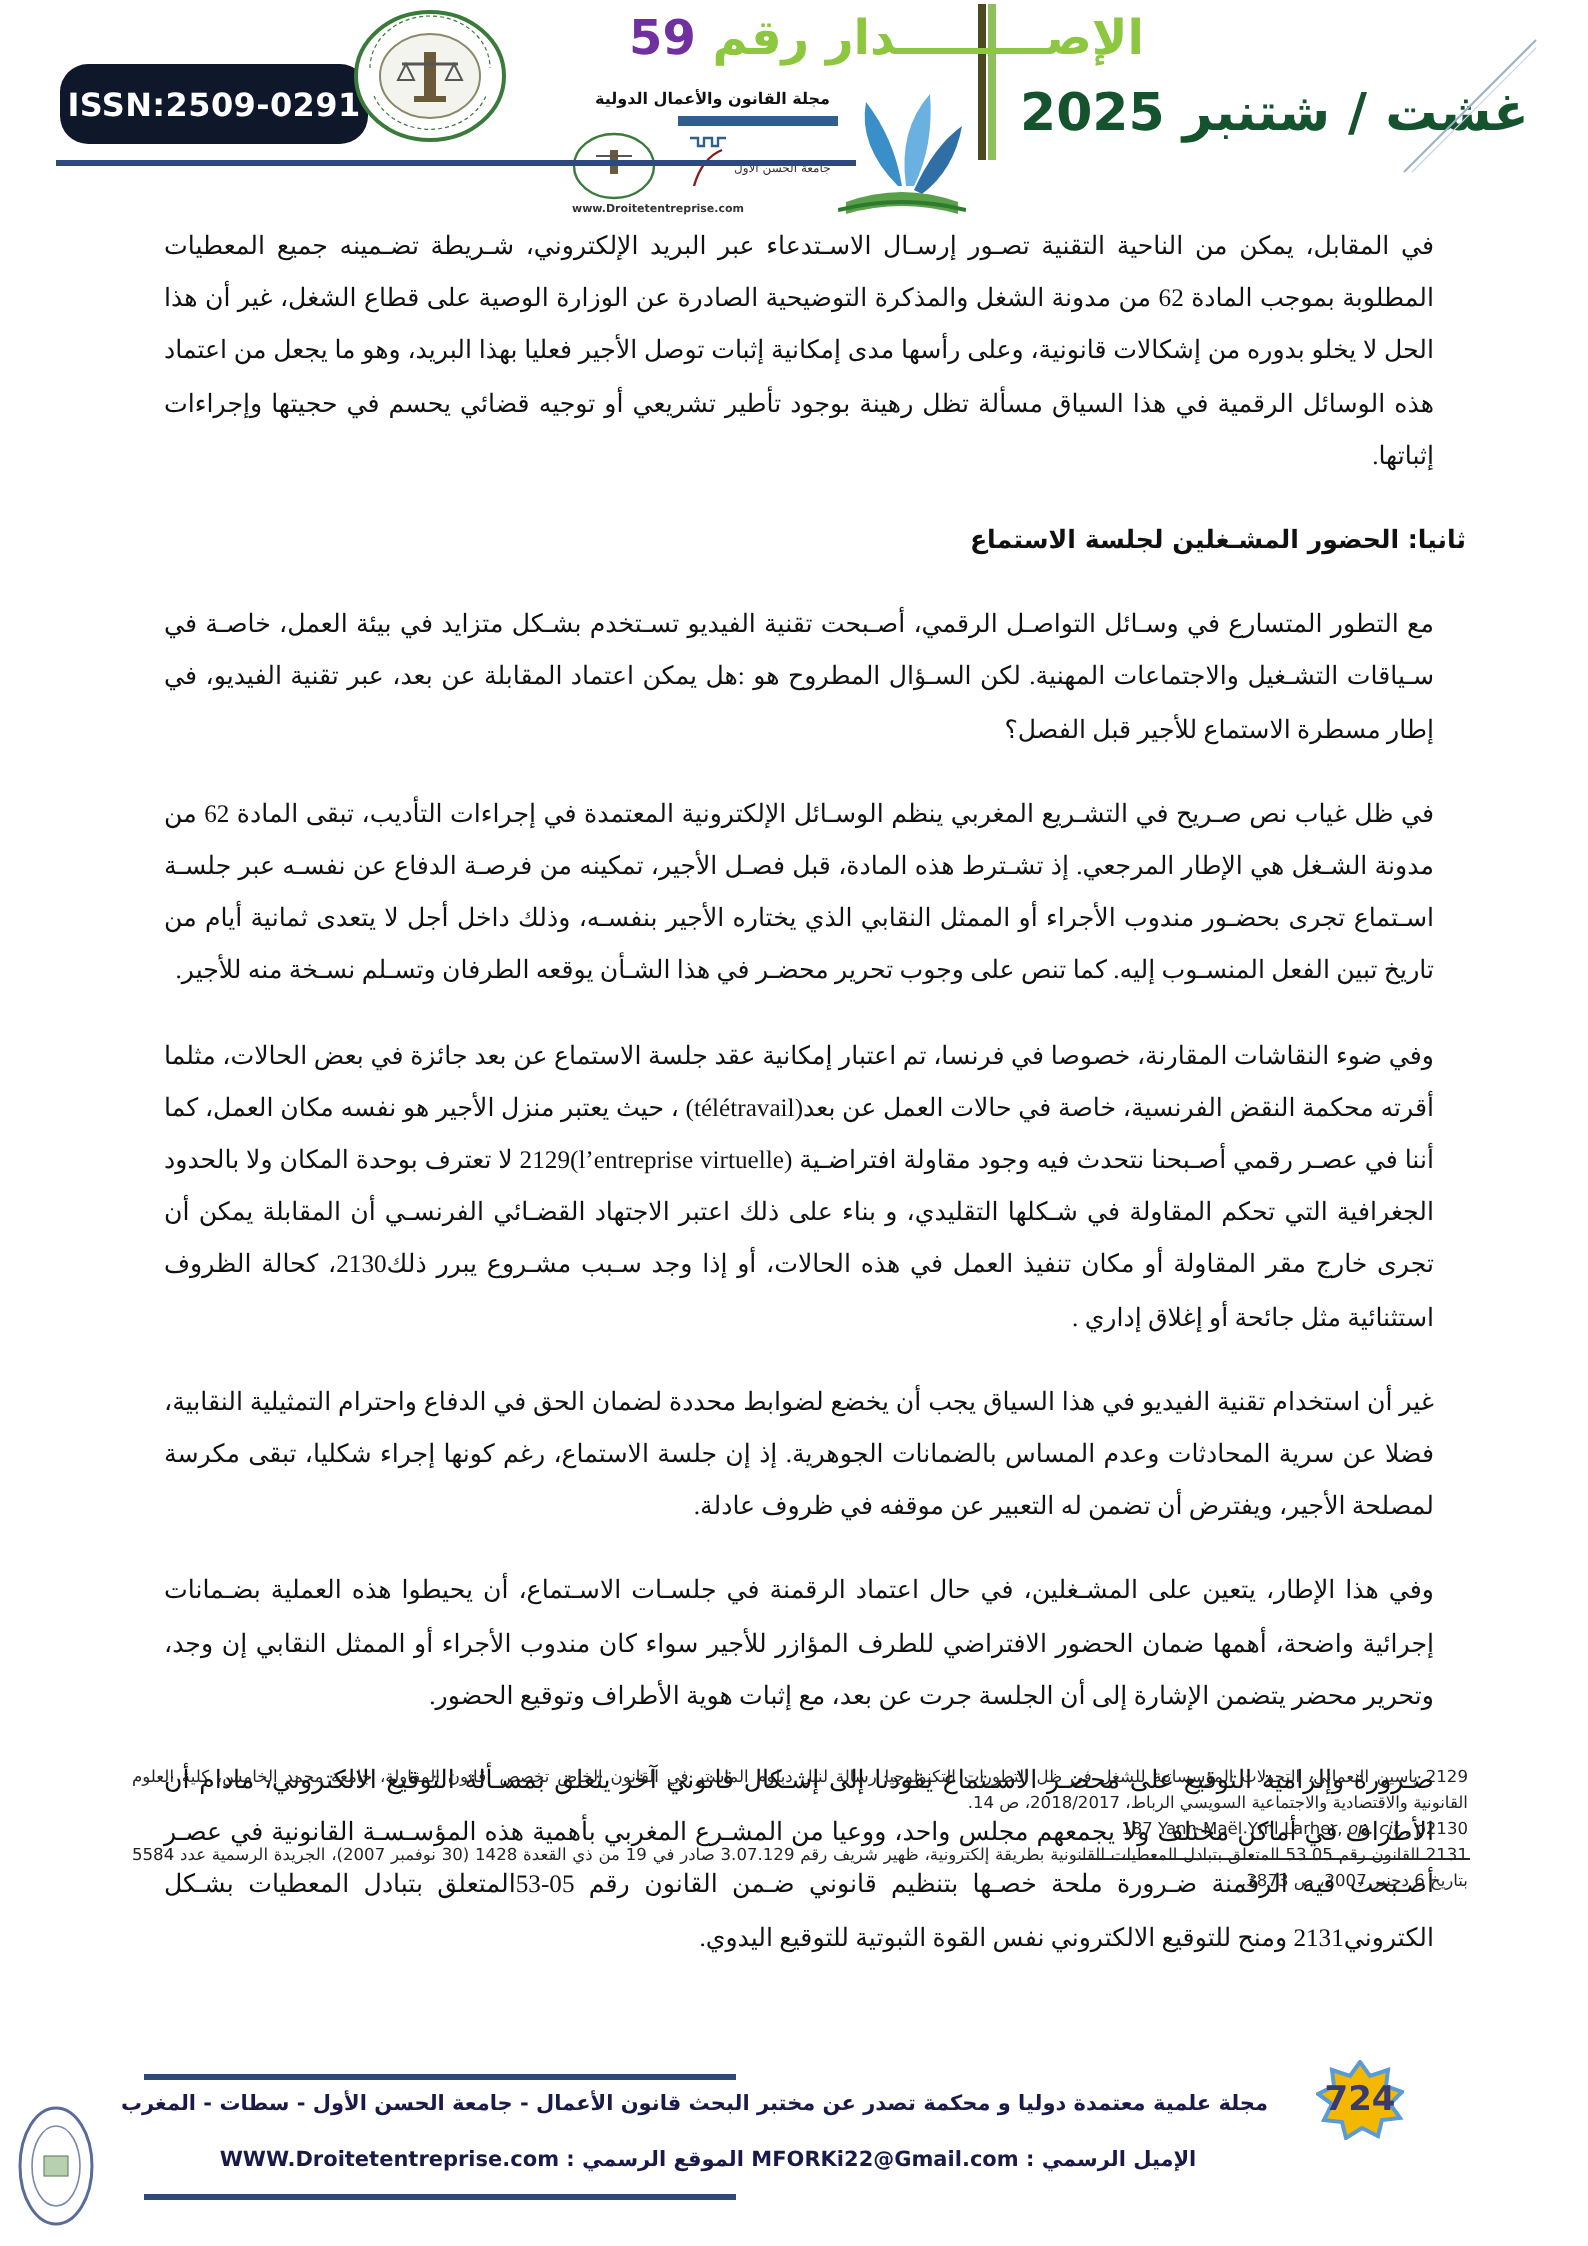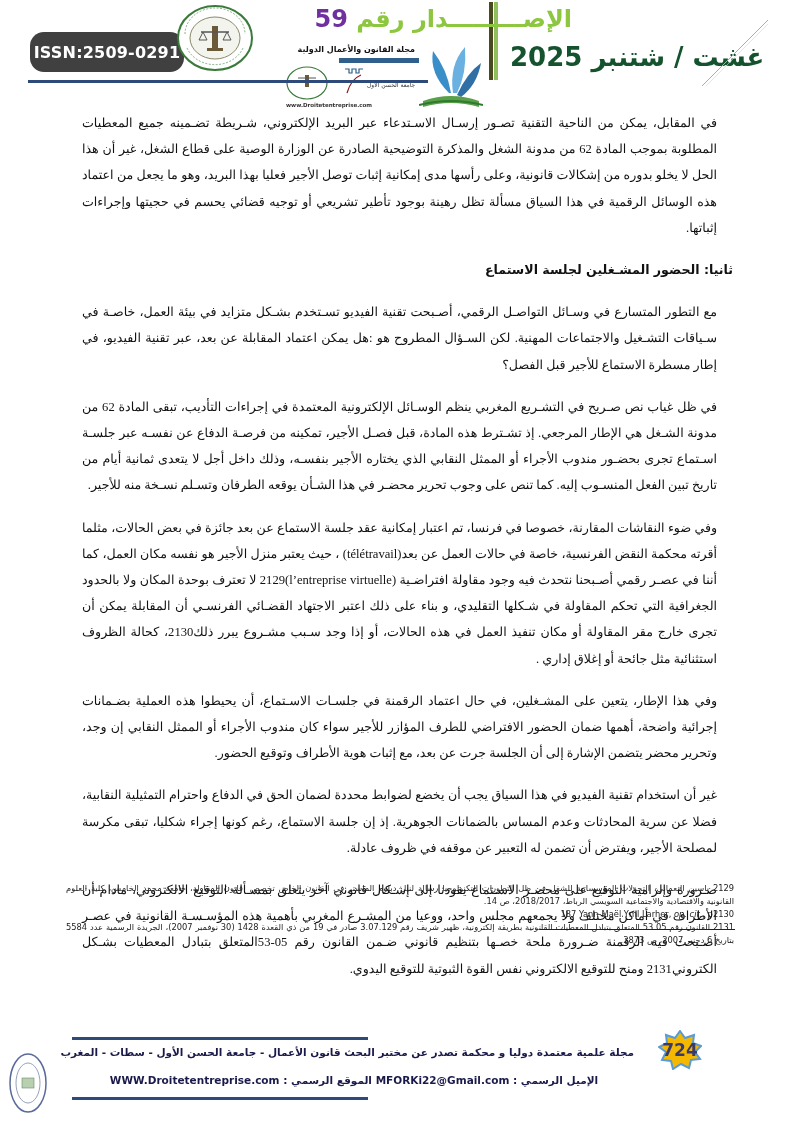--- a/index.html
+++ b/index.html
@@ -2,21 +2,21 @@
 <html><head>
   <meta charset="utf-8">
   <style>
     html, body { margin: 0; padding: 0; background: #ffffff; }
     body { width: 794px; height: 1123px; position: relative; overflow: hidden;
            font-family: "DejaVu Sans", sans-serif; color: #111; }
 
     
     .header { position: absolute; left: 0; top: 0; width: 794px; height: 82px; }
     .issn { position: absolute; left: 30px; top: 32px; width: 154px; height: 40px;
-            background: #404040; border-radius: 14px; color: #fff;
+            background: #0f172a; border-radius: 14px; color: #fff;
             font-family: "DejaVu Sans", sans-serif; font-size: 16px; font-weight: bold;
             display: flex; align-items: center; justify-content: center; letter-spacing: 0.2px; }
     .lab-logo { position: absolute; left: 175px; top: 4px; width: 80px; height: 68px; }
     .journal-logo { position: absolute; left: 283px; top: 4px; width: 200px; height: 72px; margin-top: 39px; }
     .journal-logo .jl-title { position: absolute; right: 68px; top: 2px; font-size: 8px;
             color: #111; white-space: nowrap; direction: rtl; font-weight: bold; }
     .journal-logo .jl-bar { position: absolute; left: 56px; top: 15px; width: 80px; height: 5px;
             background: #2f5f8a; }
     .journal-logo .jl-univ { position: absolute; left: 84px; top: 38px; font-size: 6px;
             color: #333; direction: rtl; white-space: nowrap; }
@@ -126,22 +126,22 @@
 
   <div class="header-rule"></div>
 </div>
 
 <div class="content">
   <p>في المقابل، يمكن من الناحية التقنية تصـور إرسـال الاسـتدعاء عبر البريد الإلكتروني، شـريطة تضـمينه جميع المعطيات المطلوبة بموجب المادة 62 من مدونة الشغل والمذكرة التوضيحية الصادرة عن الوزارة الوصية على قطاع الشغل، غير أن هذا الحل لا يخلو بدوره من إشكالات قانونية، وعلى رأسها مدى إمكانية إثبات توصل الأجير فعليا بهذا البريد، وهو ما يجعل من اعتماد هذه الوسائل الرقمية في هذا السياق مسألة تظل رهينة بوجود تأطير تشريعي أو توجيه قضائي يحسم في حجيتها وإجراءات إثباتها.</p>
   <h3>ثانيا: الحضور المشـغلين لجلسة الاستماع</h3>
   <p>مع التطور المتسارع في وسـائل التواصـل الرقمي، أصـبحت تقنية الفيديو تسـتخدم بشـكل متزايد في بيئة العمل، خاصـة في سـياقات التشـغيل والاجتماعات المهنية. لكن السـؤال المطروح هو :هل يمكن اعتماد المقابلة عن بعد، عبر تقنية الفيديو، في إطار مسطرة الاستماع للأجير قبل الفصل؟</p>
   <p>في ظل غياب نص صـريح في التشـريع المغربي ينظم الوسـائل الإلكترونية المعتمدة في إجراءات التأديب، تبقى المادة 62 من مدونة الشـغل هي الإطار المرجعي. إذ تشـترط هذه المادة، قبل فصـل الأجير، تمكينه من فرصـة الدفاع عن نفسـه عبر جلسـة اسـتماع تجرى بحضـور مندوب الأجراء أو الممثل النقابي الذي يختاره الأجير بنفسـه، وذلك داخل أجل لا يتعدى ثمانية أيام من تاريخ تبين الفعل المنسـوب إليه. كما تنص على وجوب تحرير محضـر في هذا الشـأن يوقعه الطرفان وتسـلم نسـخة منه للأجير.</p>
   <p>وفي ضوء النقاشات المقارنة، خصوصا في فرنسا، تم اعتبار إمكانية عقد جلسة الاستماع عن بعد جائزة في بعض الحالات، مثلما أقرته محكمة النقض الفرنسية، خاصة في حالات العمل عن بعد(télétravail) ، حيث يعتبر منزل الأجير هو نفسه مكان العمل، كما أننا في عصـر رقمي أصـبحنا نتحدث فيه وجود مقاولة افتراضـية (l’entreprise virtuelle)2129 لا تعترف بوحدة المكان ولا بالحدود الجغرافية التي تحكم المقاولة في شـكلها التقليدي، و بناء على ذلك اعتبر الاجتهاد القضـائي الفرنسـي أن المقابلة يمكن أن تجرى خارج مقر المقاولة أو مكان تنفيذ العمل في هذه الحالات، أو إذا وجد سـبب مشـروع يبرر ذلك2130، كحالة الظروف استثنائية مثل جائحة أو إغلاق إداري .</p>
+  <p>غير أن استخدام تقنية الفيديو في هذا السياق يجب أن يخضع لضوابط محددة لضمان الحق في الدفاع واحترام التمثيلية النقابية، فضلا عن سرية المحادثات وعدم المساس بالضمانات الجوهرية. إذ إن جلسة الاستماع، رغم كونها إجراء شكليا، تبقى مكرسة لمصلحة الأجير، ويفترض أن تضمن له التعبير عن موقفه في ظروف عادلة.</p>
   <p>وفي هذا الإطار، يتعين على المشـغلين، في حال اعتماد الرقمنة في جلسـات الاسـتماع، أن يحيطوا هذه العملية بضـمانات إجرائية واضحة، أهمها ضمان الحضور الافتراضي للطرف المؤازر للأجير سواء كان مندوب الأجراء أو الممثل النقابي إن وجد، وتحرير محضر يتضمن الإشارة إلى أن الجلسة جرت عن بعد، مع إثبات هوية الأطراف وتوقيع الحضور.</p>
-  <p>غير أن استخدام تقنية الفيديو في هذا السياق يجب أن يخضع لضوابط محددة لضمان الحق في الدفاع واحترام التمثيلية النقابية، فضلا عن سرية المحادثات وعدم المساس بالضمانات الجوهرية. إذ إن جلسة الاستماع، رغم كونها إجراء شكليا، تبقى مكرسة لمصلحة الأجير، ويفترض أن تضمن له التعبير عن موقفه في ظروف عادلة.</p>
   <p>ضـرورة وإلزامية التوقيع على محضـر الاسـتماع يقودنا إلى إشـكال قانوني آخر يتعلق بمسـألة التوقيع الالكتروني، مادام أن الأطراف في أماكن مختلف ولا يجمعهم مجلس واحد، ووعيا من المشـرع المغربي بأهمية هذه المؤسـسـة القانونية في عصـر أصـبحت فيه الرقمنة ضـرورة ملحة خصـها بتنظيم قانوني ضـمن القانون رقم  05-53المتعلق بتبادل المعطيات بشـكل الكتروني2131 ومنح للتوقيع الالكتروني نفس القوة الثبوتية للتوقيع اليدوي.</p>
 </div>
 
 <div class="fn-rule"></div>
 <div class="footnotes">
   <p>2129 ياسين النعماني، التحولات المؤسساتية للشغل في ظل التطورات التكنولوجيا رسالة لنيل دبلوم الماستر في القانون الخاص تخصص :قانون المقاولة، جامعة محمد الخامس، كلية العلوم القانونية والاقتصادية والاجتماعية السويسي الرباط، 2018/2017، ص 14.</p>
   <p class="fn-latin">
     <span class="ltr"><span>187  Yann-Maël Yml Larher, </span><i>op. cit.</i><span>, p2130</span></span>
   </p>
   <p>2131 القانون رقم 53.05 المتعلق بتبادل المعطيات القانونية بطريقة إلكترونية، ظهير شريف رقم 3.07.129 صادر في 19 من ذي القعدة 1428 (30 نوفمبر 2007)، الجريدة الرسمية عدد 5584 بتاريخ 6 دجنبر 2007، ص 3873.</p>

